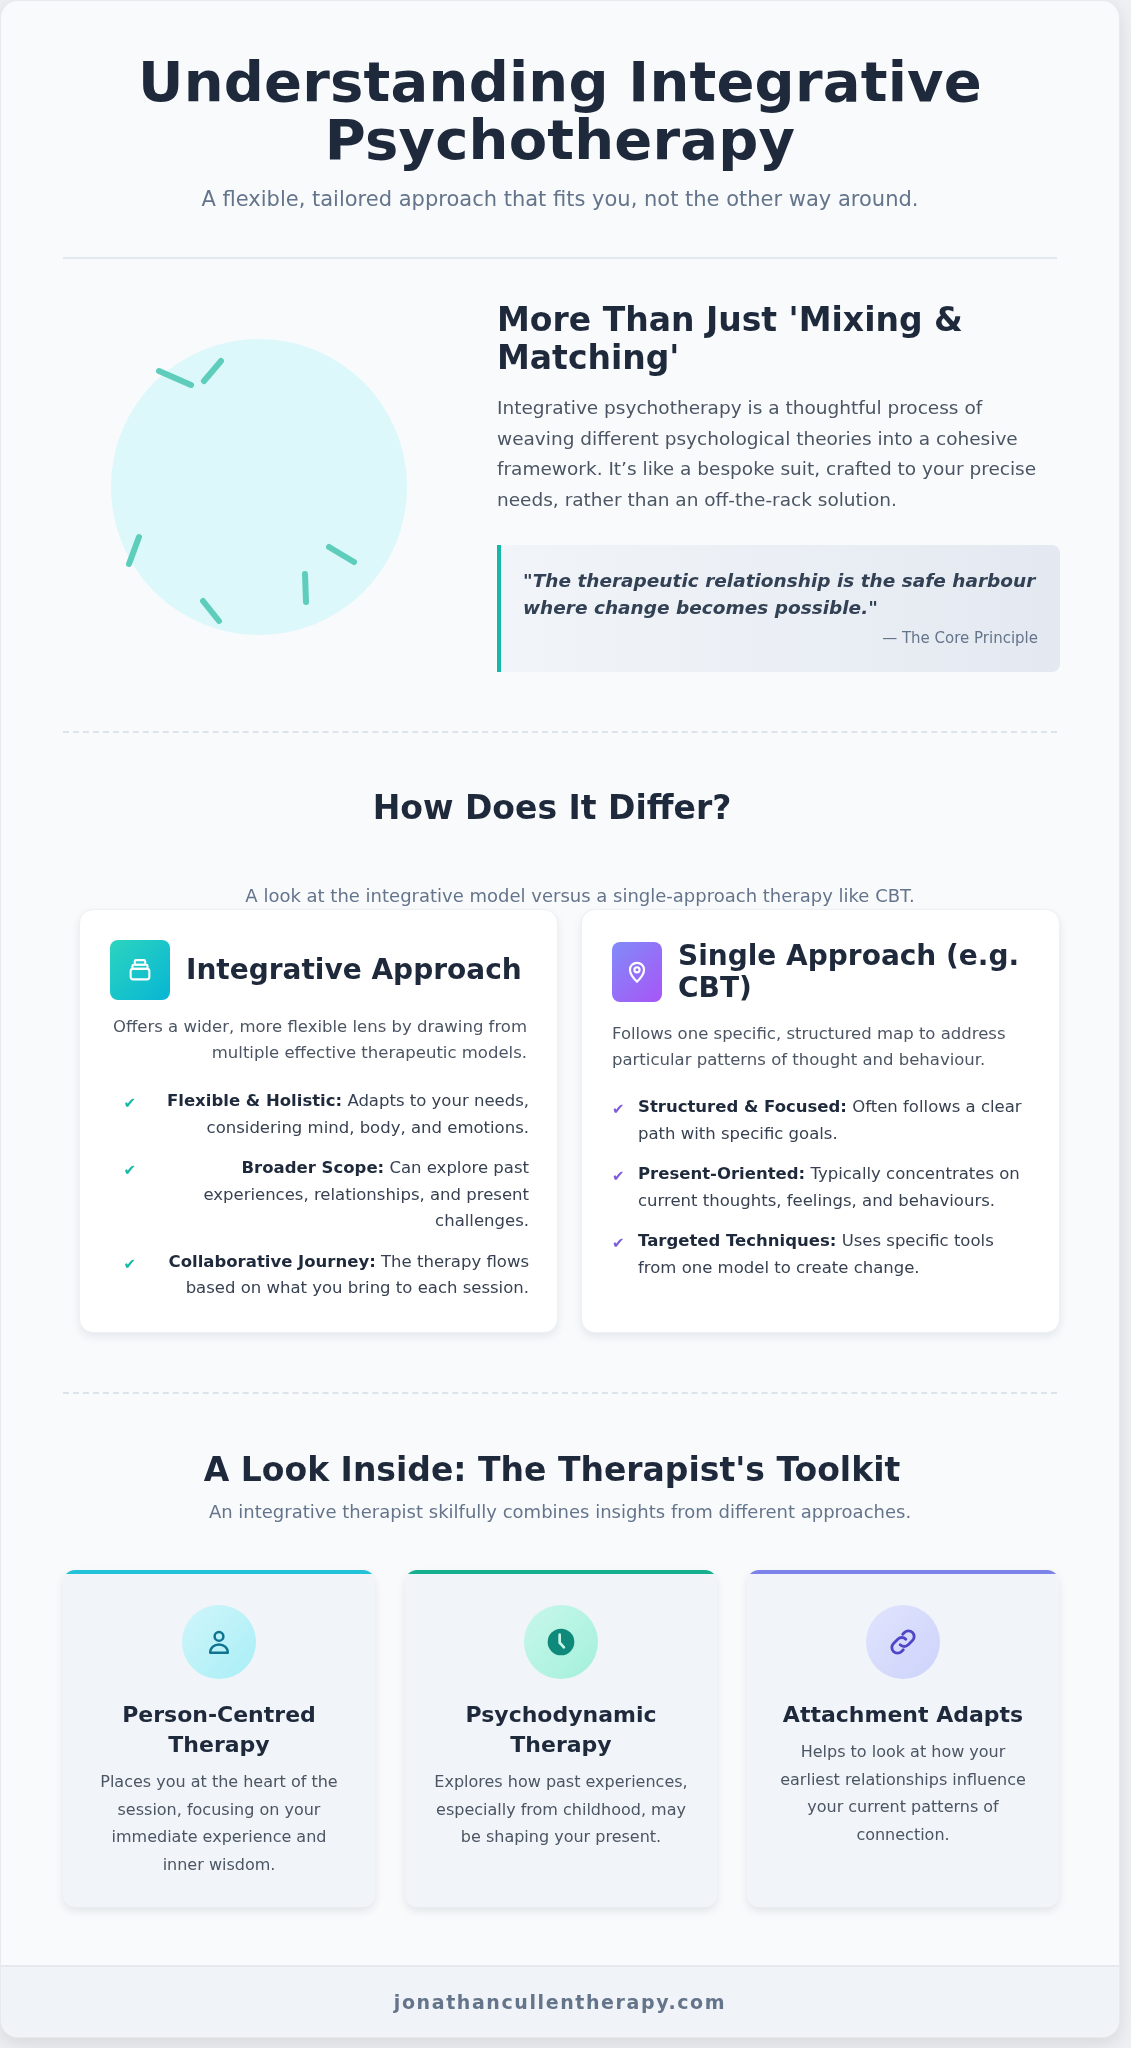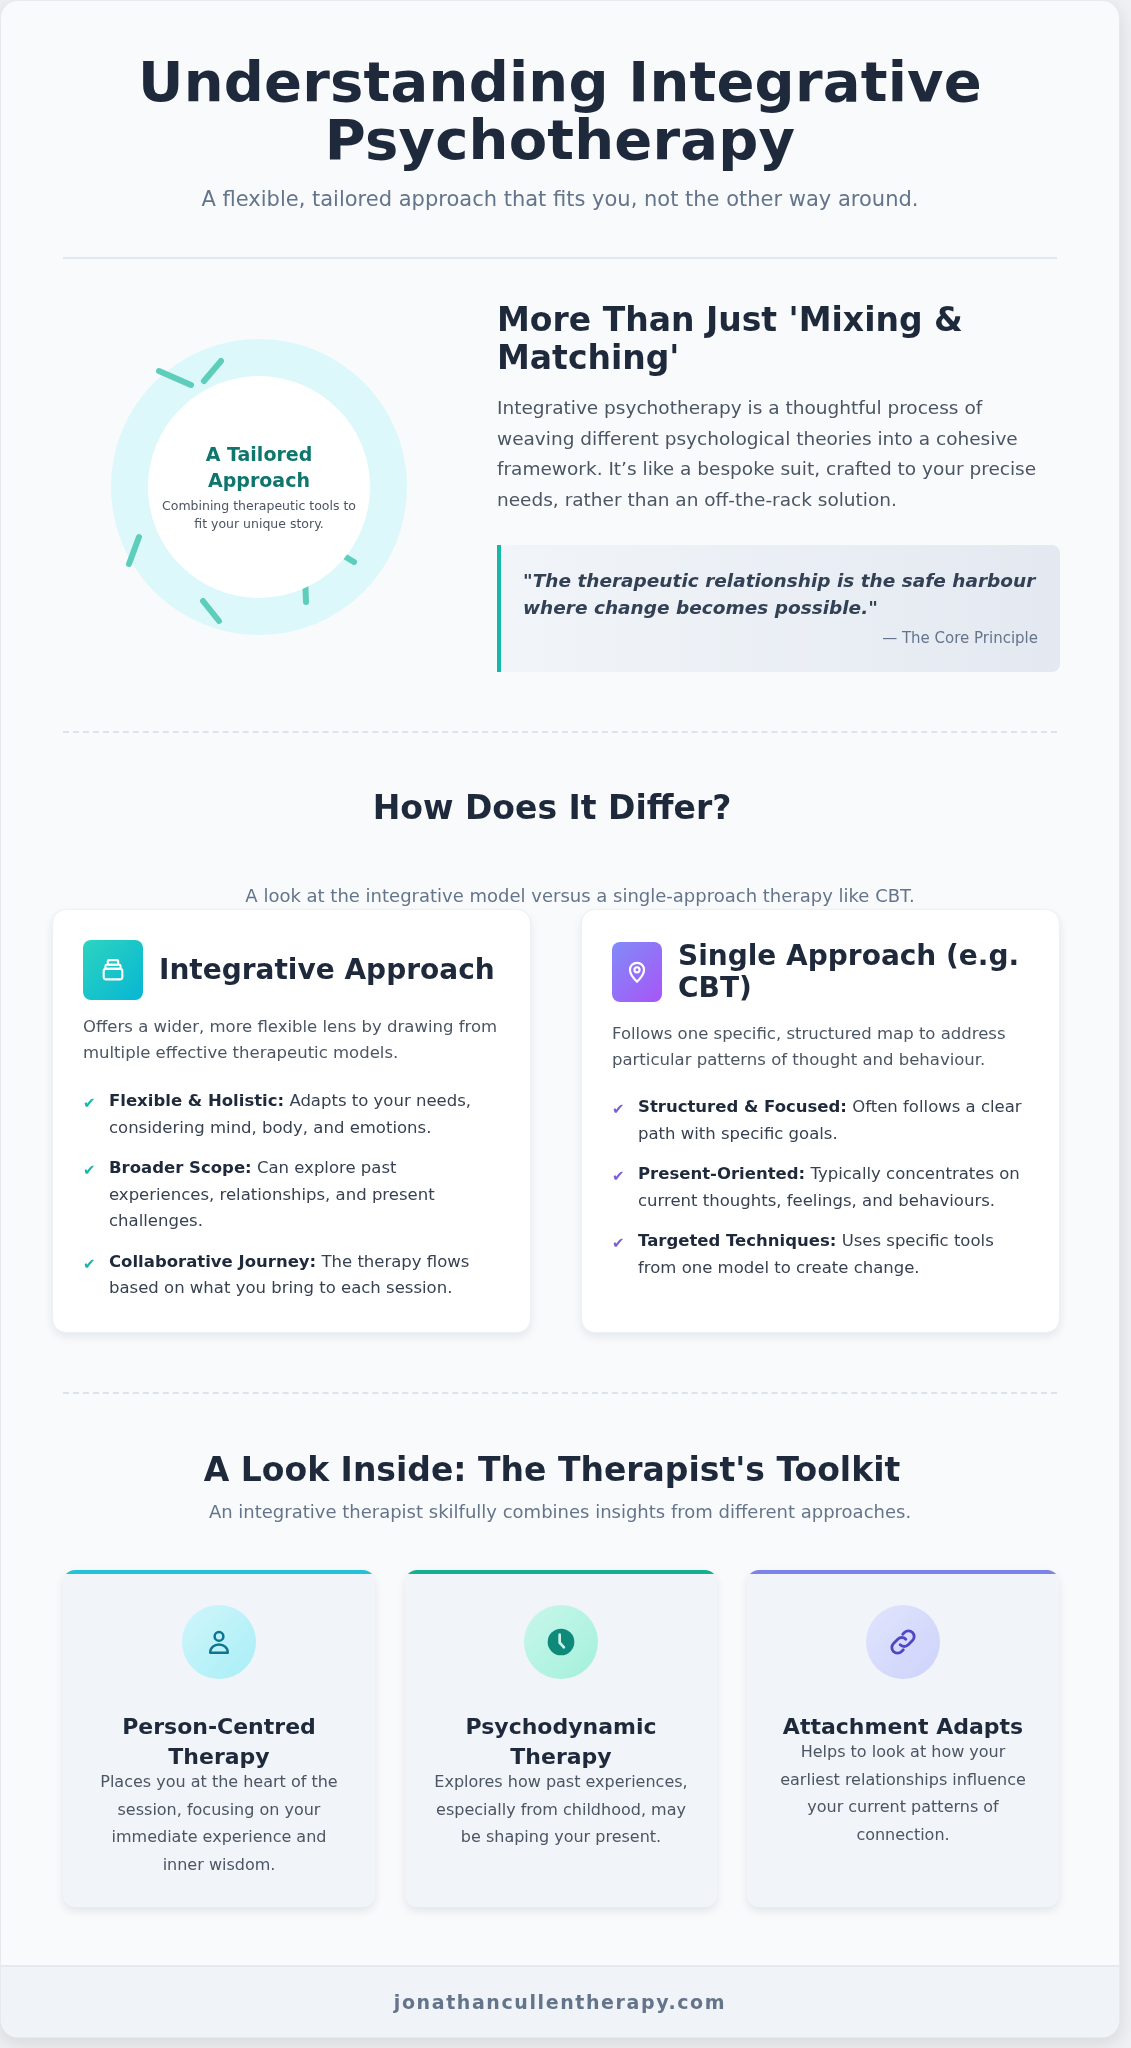--- a/index.html
+++ b/index.html
@@ -75,21 +75,21 @@
   .tk-card {
     position: absolute; top: 1569px; width: 312px; height: 337px; background: #f1f4f8;
     border-radius: 12px; box-shadow: 0 4px 10px rgba(15,23,42,0.09);
     text-align: center; overflow: hidden;
   }
   .tk-bar { position: absolute; left: 0; right: 0; top: 0; height: 4px; }
   .tk-icon {
     position: absolute; left: 119px; top: 35px; width: 74px; height: 74px; border-radius: 50%;
     display: flex; align-items: center; justify-content: center;
   }
-  .tk-title { position: absolute; left: 20px; right: 20px; top: 130px; font-size: 22px; font-weight: 700; line-height: 30px; color: #1e293b; margin-top: 12px; }
+  .tk-title { position: absolute; left: 20px; right: 20px; top: 130px; font-size: 22px; font-weight: 700; line-height: 30px; color: #1e293b; }
   .tk-desc { position: absolute; left: 26px; right: 26px; font-size: 16px; line-height: 27.5px; color: #4b5563; }
 
   .footer {
     position: absolute; left: 0; right: 0; bottom: 0; height: 72px;
     background: #f0f3f7; border-top: 2px solid #e5e9ef;
     display: flex; align-items: center; justify-content: center;
   }
   .footer span { font-size: 19px; font-weight: 700; color: #64748b; letter-spacing: 1.6px; }
 </style>
 </head>
@@ -109,42 +109,38 @@
         <g stroke="#5ecdbb" stroke-width="6" stroke-linecap="round" fill="none">
           <line x1="48" y1="32" x2="80" y2="46"></line>
           <line x1="93" y1="42" x2="110" y2="22"></line>
           <line x1="18" y1="225" x2="28" y2="198"></line>
           <line x1="92" y1="262" x2="108" y2="282"></line>
           <line x1="194" y1="235" x2="195" y2="263"></line>
           <line x1="218" y1="208" x2="243" y2="223"></line>
         </g>
       </svg>
     </div>
-    <div class="ring-inner">
-      <div class="ring-title">A Tailored Approach</div>
-      <div class="ring-text">Combining therapeutic tools to fit your unique story.</div>
-    </div>
   </div>
 
   <div class="intro-text">
     <h2 class="intro-h2">More Than Just 'Mixing &amp; Matching'</h2>
     <p class="intro-p">Integrative psychotherapy is a thoughtful process of weaving different psychological theories into a cohesive framework. It’s like a bespoke suit, crafted to your precise needs, rather than an off-the-rack solution.</p>
   </div>
 
   <div class="quote">
     <div class="quote-text">"The therapeutic relationship is the safe harbour where change becomes possible."</div>
     <div class="quote-cite">— The Core Principle</div>
   </div>
 
   <div class="hr-dashed" style="top:730px;"></div>
 
   <h2 class="section-h2" style="top:787px;">How Does It Differ?</h2>
   <p class="section-sub" style="top:884px;padding-left:40px;">A look at the integrative model versus a single-approach therapy like CBT.</p>
 
-  <div class="cmp-card" style="left:51px;">
+  <div class="cmp-card" style="left:78px;text-align:right;">
     <div class="cmp-head">
       <div class="cmp-icon teal">
         <svg width="28" height="28" viewBox="0 0 24 24" fill="none" stroke="#ffffff" stroke-width="1.8" stroke-linejoin="round">
           <rect x="7.5" y="3.5" width="9" height="4" rx="1.2"></rect>
           <rect x="5.5" y="7.5" width="13" height="3.5" rx="1.2"></rect>
           <rect x="4" y="11" width="16" height="9" rx="2"></rect>
         </svg>
       </div>
       <div class="cmp-title">Integrative Approach</div>
     </div>

